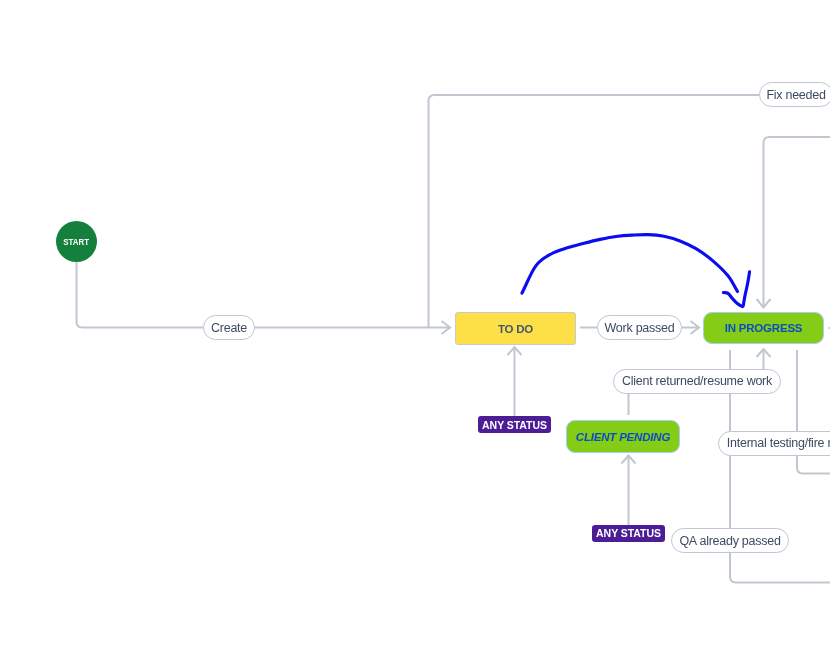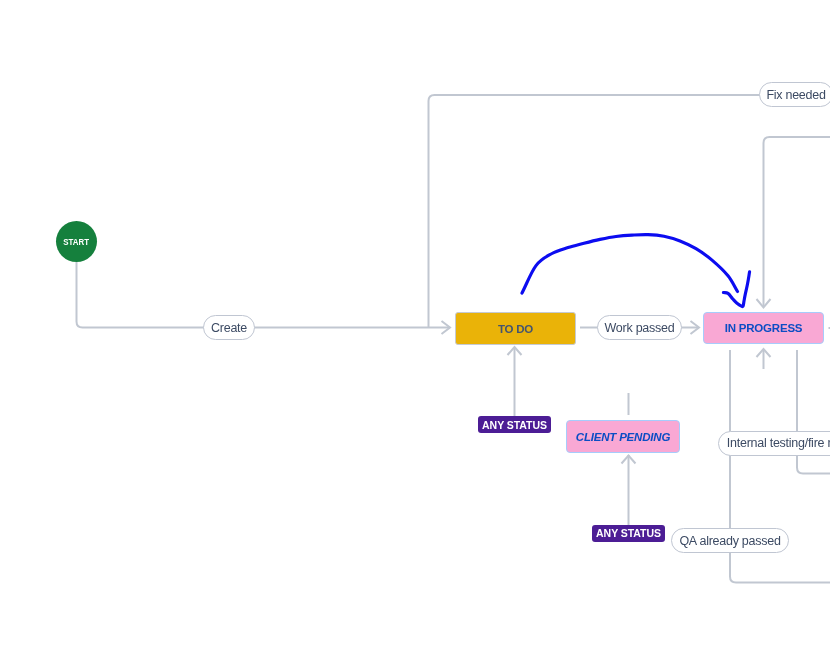--- a/index.html
+++ b/index.html
@@ -2,22 +2,22 @@
 <html><head>
 <meta charset="utf-8">
 <title>Workflow</title>
 <style>
   html,body{margin:0;padding:0;}
   body{width:830px;height:658px;background:#ffffff;font-family:"Liberation Sans",sans-serif;overflow:hidden;}
   #canvas{position:relative;width:830px;height:658px;background:#ffffff;}
   svg.layer{position:absolute;left:0;top:0;width:830px;height:658px;pointer-events:none;}
   .node{position:absolute;box-sizing:border-box;display:flex;align-items:center;justify-content:center;
         border-radius:3px;font-size:11.5px;font-weight:700;letter-spacing:-0.2px;}
-  .node.todo{background:#eab308;border:1px solid #c5cad3;color:#44546f;}
-  .node.blue{background:#f9a8d4;border:1.5px solid #a6ccfc;color:#0b4dc4;border-radius:4px;}
+  .node.todo{background:#fde047;border:1px solid #c5cad3;color:#44546f;}
+  .node.blue{background:#84cc16;border:1.5px solid #a6ccfc;color:#0b4dc4;border-radius:9px;}
   .start{position:absolute;border-radius:50%;background:#15803d;color:#ffffff;display:flex;align-items:center;
         justify-content:center;font-size:9.9px;font-weight:700;letter-spacing:0;}
   .start > span{display:inline-block;transform:scaleX(.80);}
   .pill{position:absolute;box-sizing:border-box;background:#ffffff;border:1.6px solid #c0c6d2;border-radius:13px;
         display:flex;align-items:center;justify-content:center;color:#3c4a63;font-size:12.5px;letter-spacing:-0.26px;
         white-space:nowrap;height:25px;}
   .anystatus{position:absolute;box-sizing:border-box;background:#4c1d95;color:#ffffff;border-radius:3px;
         display:flex;align-items:center;justify-content:center;font-size:10.5px;font-weight:700;letter-spacing:-0.05px;
         white-space:nowrap;height:17px;}
 </style>
@@ -79,20 +79,23 @@
   </div>
 
   <div class="pill" style="left:597px;top:315px;width:85px;">
     <span>Work passed</span>
   </div>
 
   <div class="pill" style="left:759px;top:82px;width:74px;">
     <span>Fix needed</span>
   </div>
 
+  <div class="pill" style="left:613px;top:368.5px;width:168px;">
+    <span>Client returned/resume work</span>
+  </div>
 
   <div class="pill" style="left:718px;top:430.5px;width:125px;">
     <span>Internal testing/fire n</span>
   </div>
 
   <div class="pill" style="left:671px;top:528px;width:118px;">
     <span>QA already passed</span>
   </div>
 
   <div class="anystatus" style="left:478px;top:416px;width:73px;">

